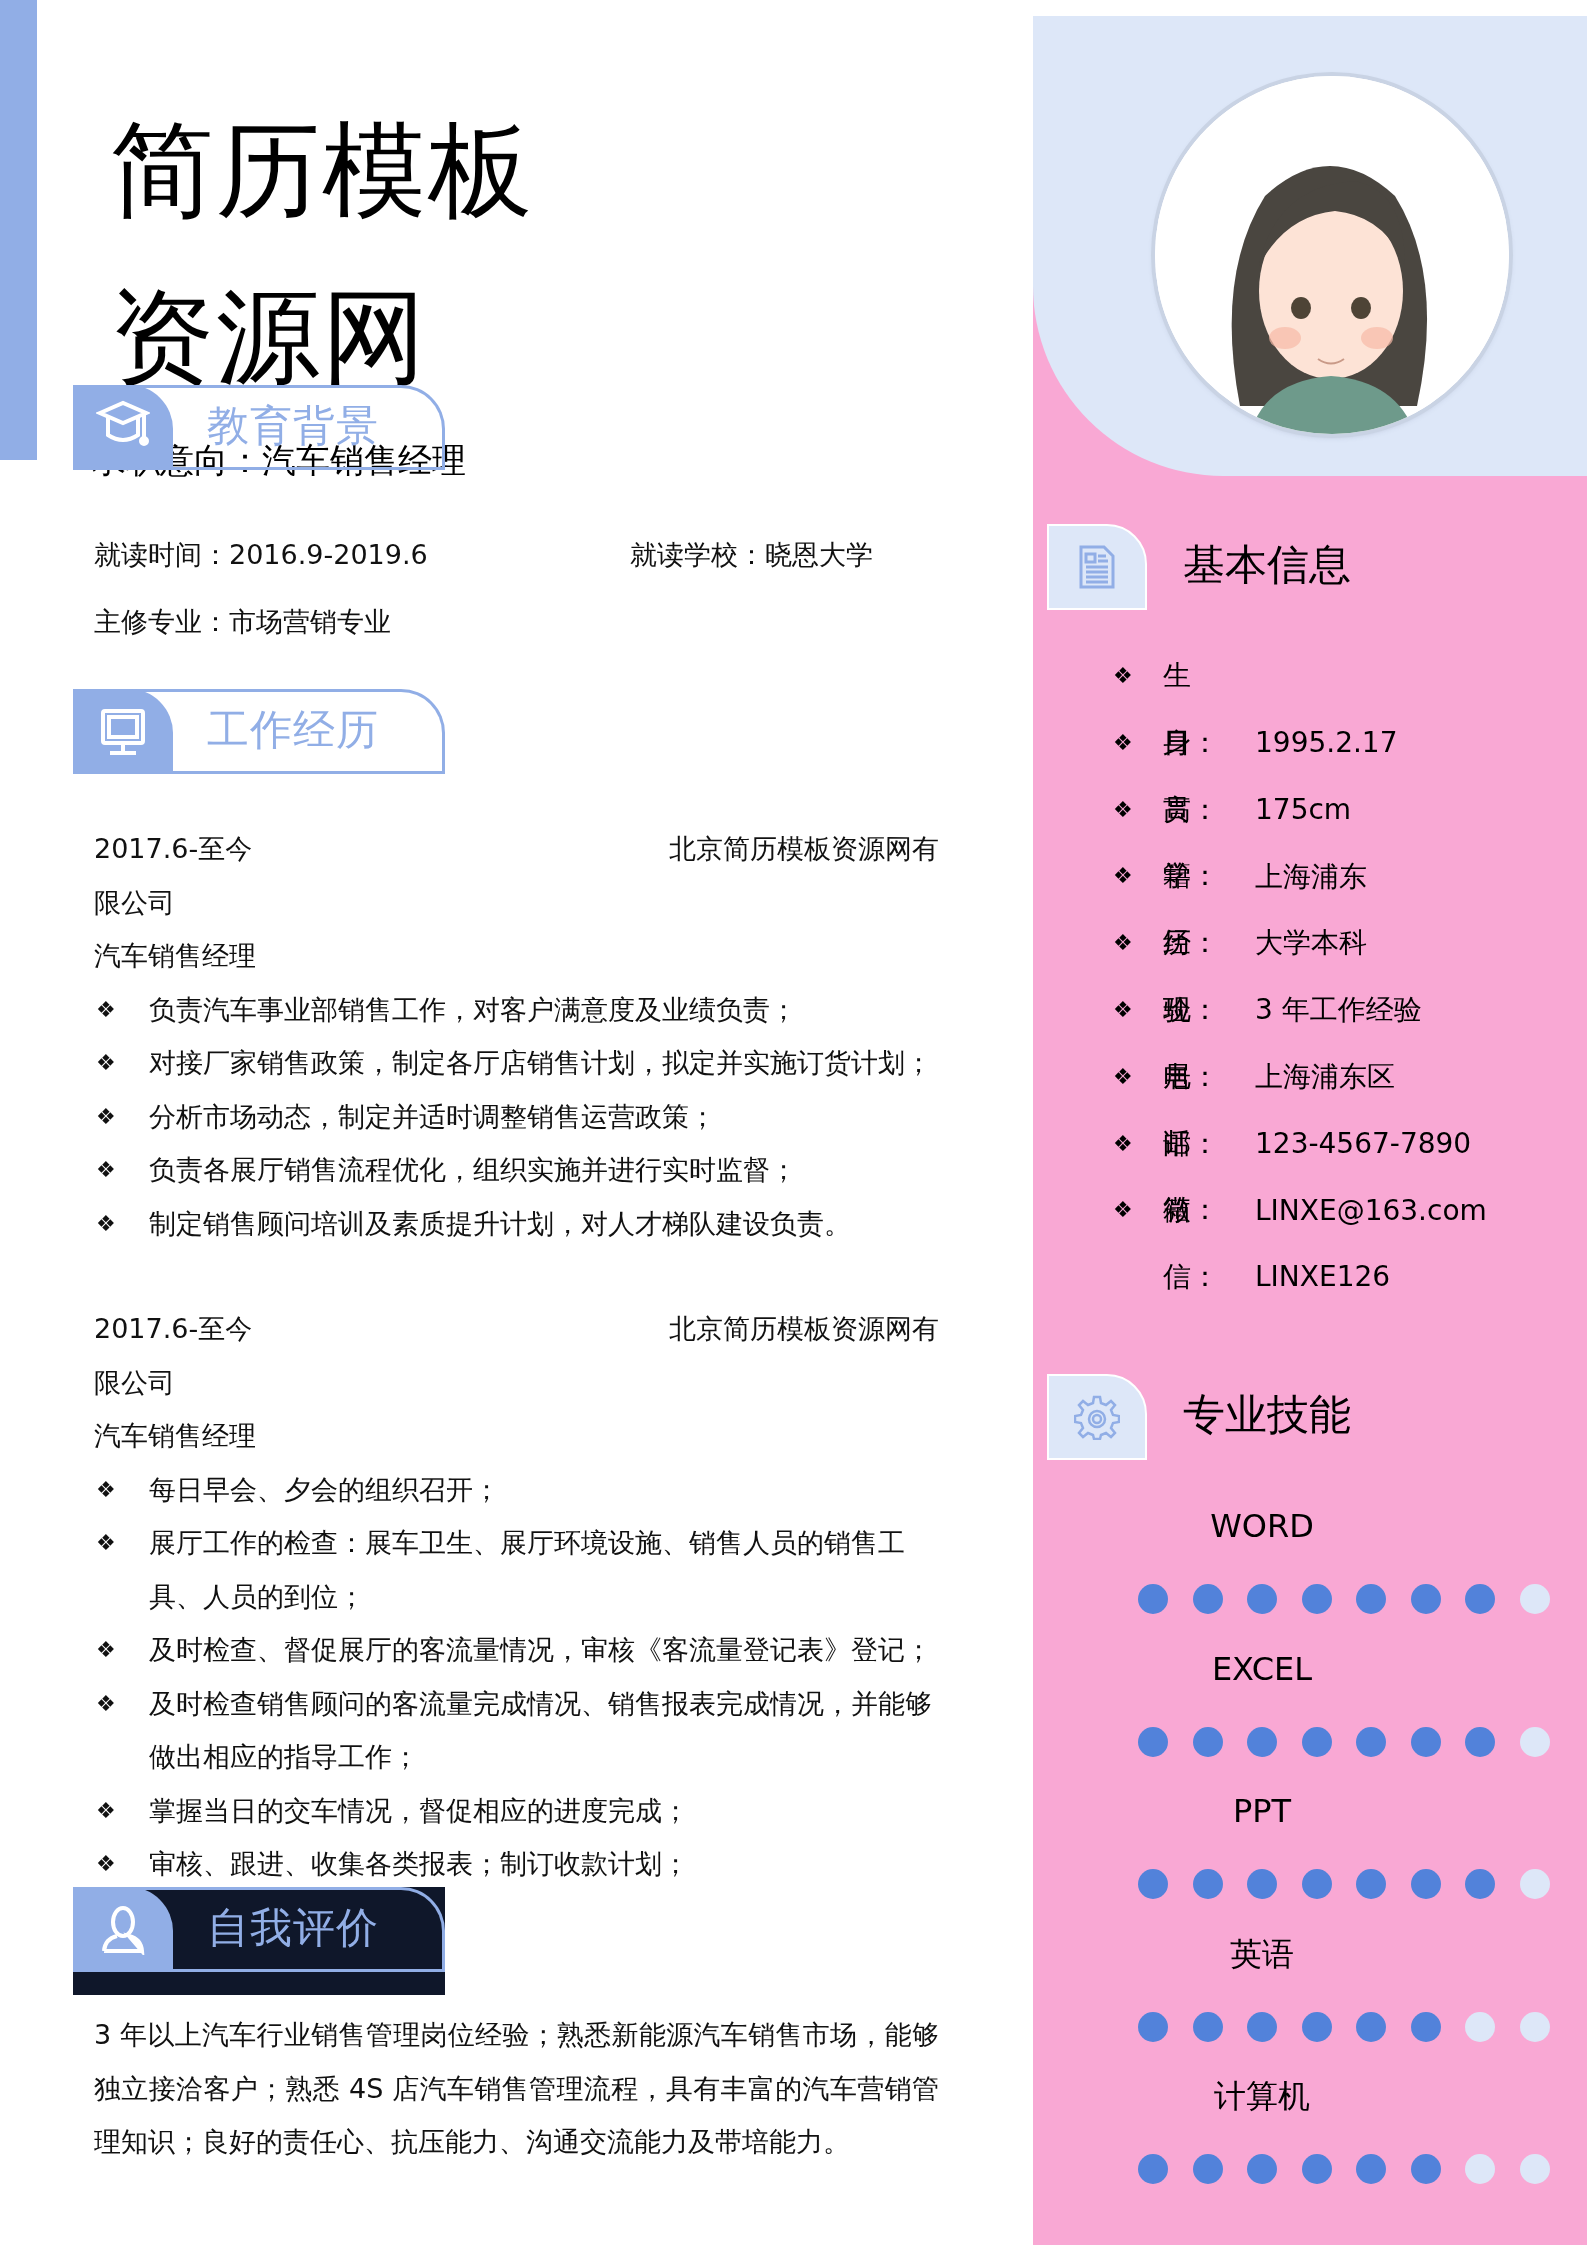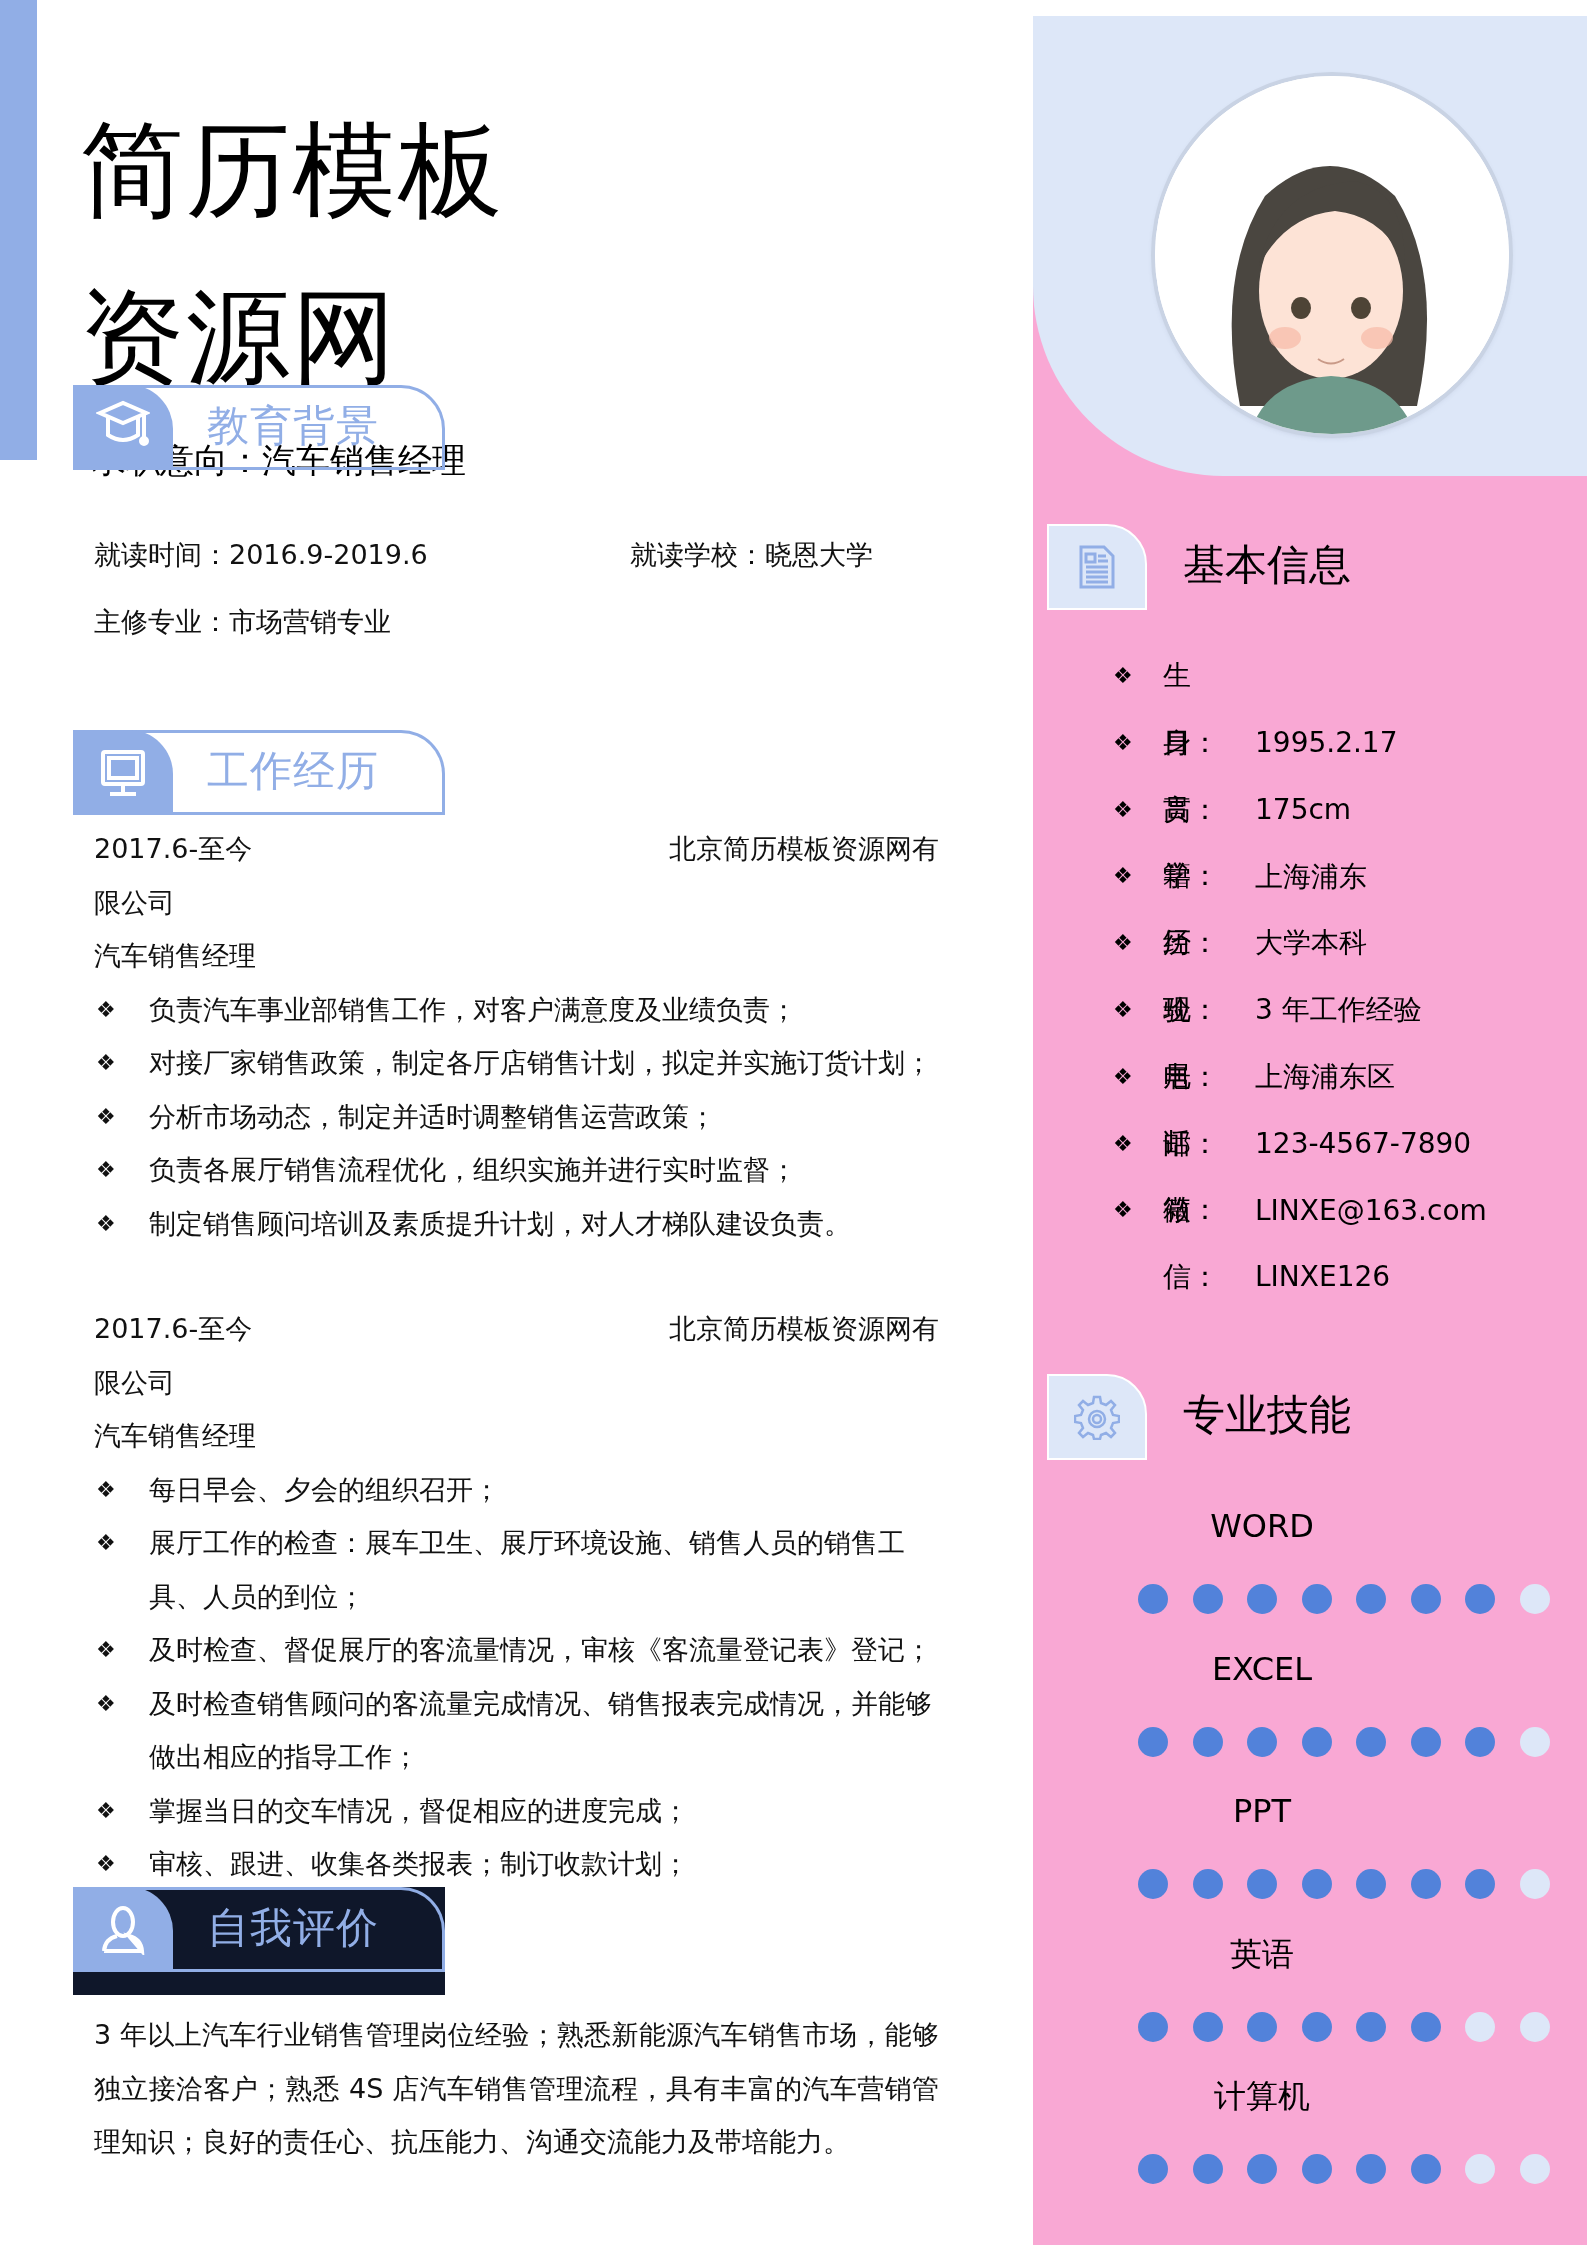--- a/index.html
+++ b/index.html
@@ -2,21 +2,21 @@
 <html><head>
 <meta charset="utf-8">
 <style>
   * { margin:0; padding:0; box-sizing:border-box; }
   html, body { width:1587px; height:2245px; overflow:hidden; background:#ffffff; }
   body { font-family:"DejaVu Sans","Liberation Sans",sans-serif; color:#111; position:relative; }
 
   .left-bar { position:absolute; left:0; top:0; width:37px; height:460px; background:#91aee6; }
 
   .main { position:absolute; left:0; top:0; width:994px; height:2245px; }
-  .title { position:absolute; left:80px; font-size:104px; line-height:1; font-weight:400; color:#000; letter-spacing:2px; }
+  .title { position:absolute; left:110px; font-size:104px; line-height:1; font-weight:400; color:#000; letter-spacing:2px; }
   .title.l1 { top:118px; }
   .title.l2 { top:285px; }
   .intent { position:absolute; left:92px; top:438px; font-size:34px; line-height:44px; color:#000; }
 
   .sec-head { position:absolute; left:73px; width:372px; height:108px; }
   .sec-head .frame { position:absolute; left:0; top:0; width:372px; height:85px; border:3px solid #91aee6; border-left:none; border-radius:0 44px 0 0; background:transparent; }
   .sec-head .iconbox { position:absolute; left:0; top:0; width:100px; height:85px; background:#91aee6; border-radius:0 44px 0 0; display:flex; align-items:center; justify-content:center; }
   .sec-head .label { position:absolute; left:134px; top:10px; font-size:42px; line-height:62px; color:#91aee6; letter-spacing:1px; }
 
   .row { position:absolute; left:94px; font-size:27px; line-height:36px; color:#111; }
@@ -73,21 +73,21 @@
         <circle cx="48" cy="44" r="3" fill="#fff"></circle>
       </svg>
     </div>
     <div class="label">教育背景</div>
   </div>
 
   <div class="row" style="top:537px;">就读时间：2016.9-2019.6</div>
   <div class="row right" style="top:537px;">就读学校：晓恩大学</div>
   <div class="row" style="top:604px;">主修专业：市场营销专业</div>
 
-  <div class="sec-head" style="top:730px;">
+  <div class="sec-head" style="top:689px;">
     <div class="frame"></div>
     <div class="iconbox">
       <svg width="46" height="48" viewBox="0 0 46 48" fill="none" stroke="#fff" stroke-width="4">
         <rect x="3" y="3" width="40" height="32" rx="2"></rect>
         <rect x="9" y="9" width="28" height="20"></rect>
         <path d="M23 35 V43 M10 45 H36"></path>
       </svg>
     </div>
     <div class="label">工作经历</div>
   </div>

